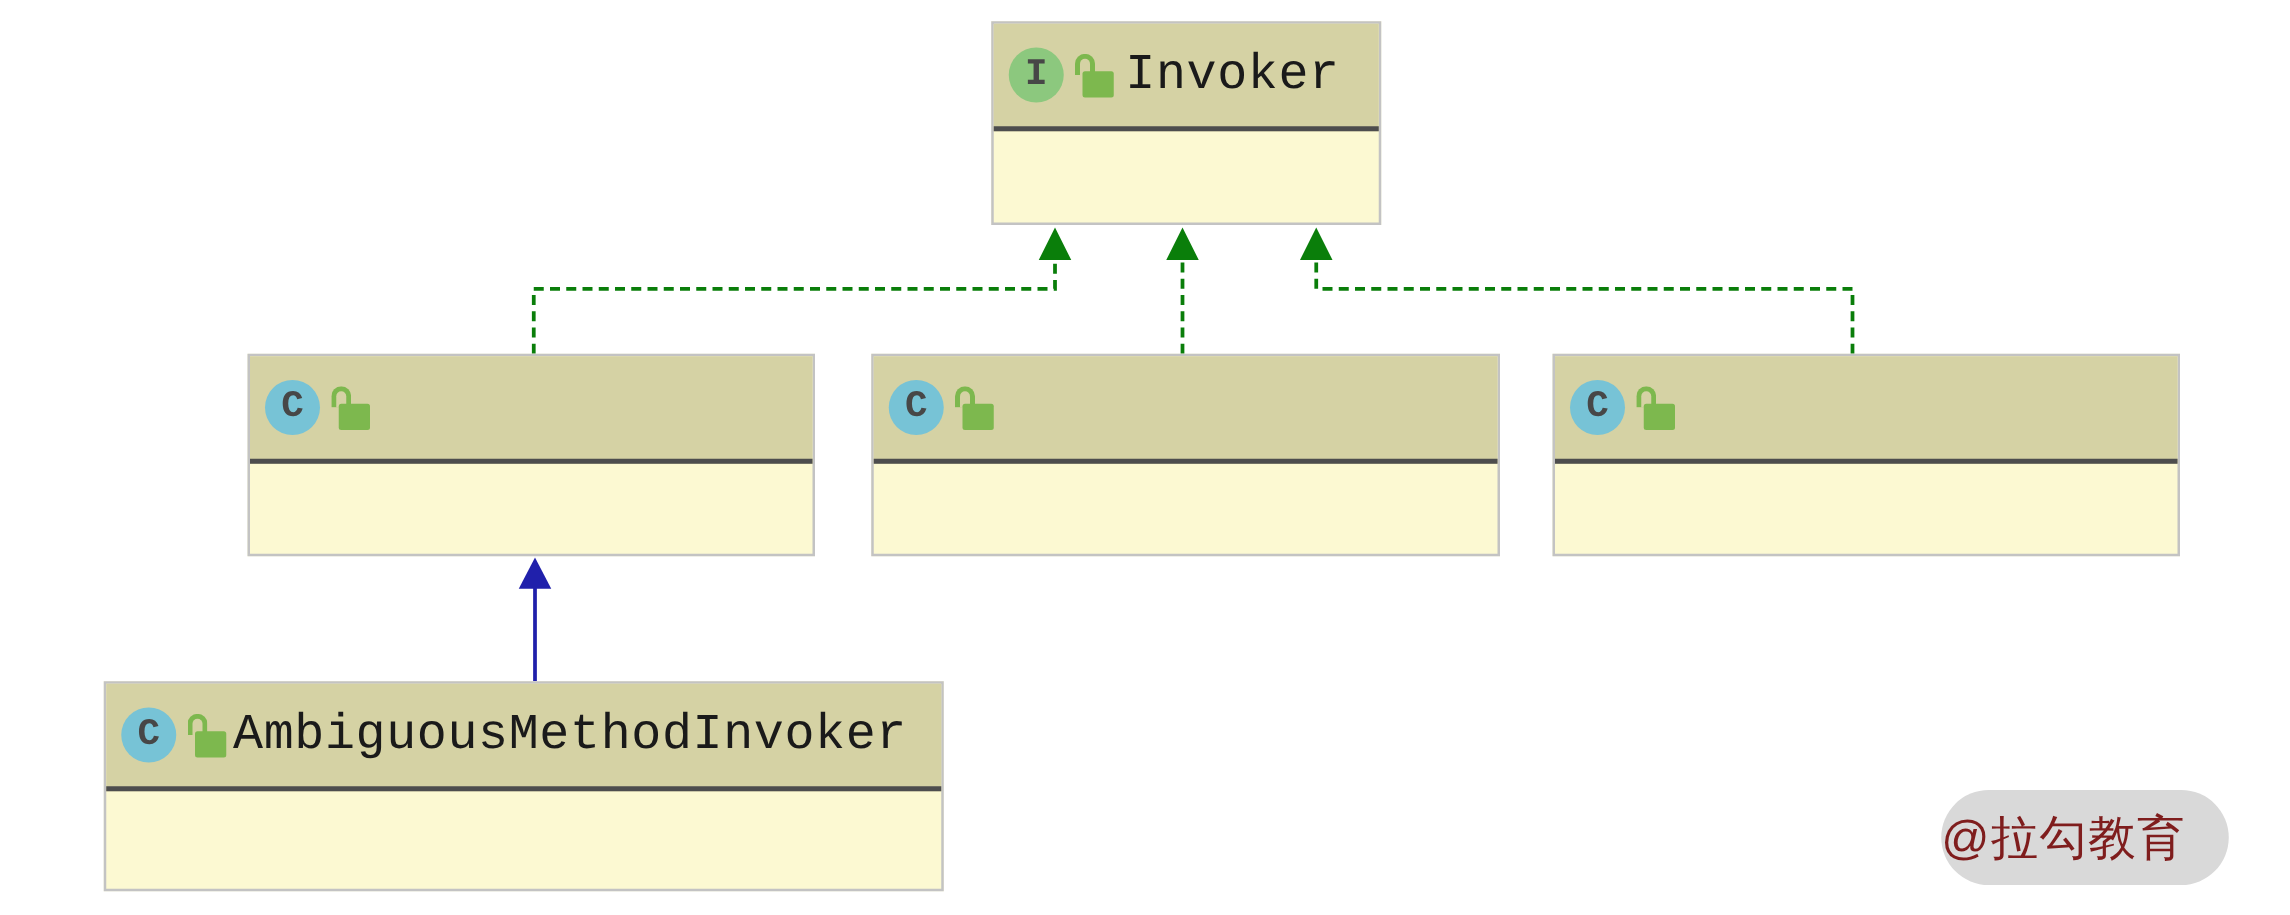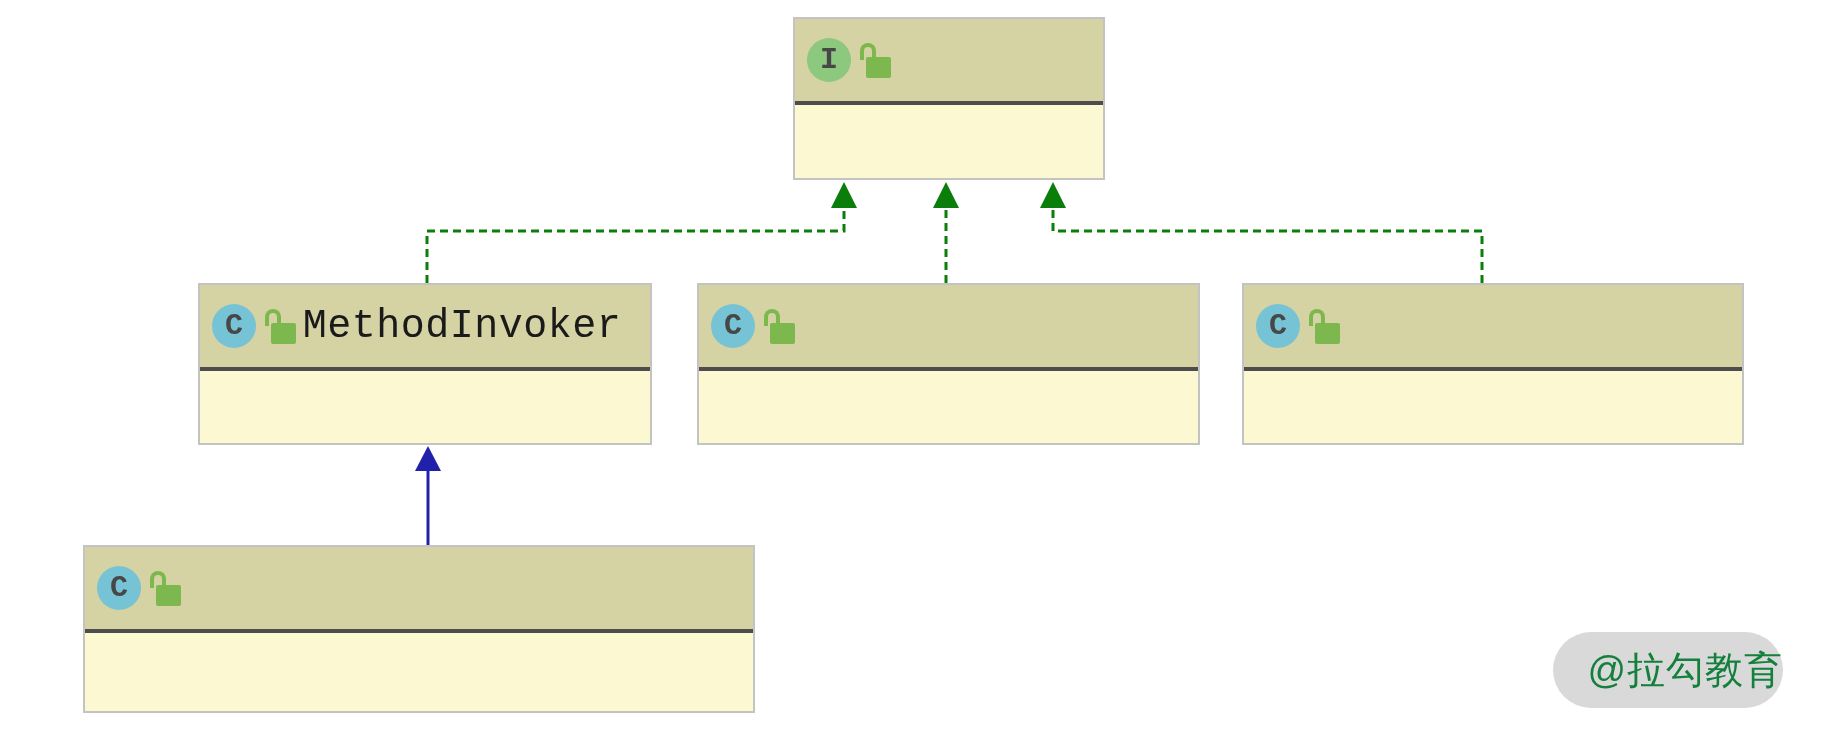--- a/index.html
+++ b/index.html
@@ -70,22 +70,22 @@
   }
   
   .n-invoker   {left:793px; top:17px;  width:312px; height:163px;}
   .n-method    {left:198px; top:283px; width:454px; height:162px;}
   .n-getfield  {left:697px; top:283px; width:503px; height:162px;}
   .n-setfield  {left:1242px;top:283px; width:502px; height:162px;}
   .n-ambiguous {left:83px;  top:545px; width:672px; height:168px;}
   .watermark{
     position:absolute;left:1553px;top:632px;width:230px;height:76px;
     background:var(--wm-bg);border-radius:38px;
-    display:flex;align-items:center;justify-content:flex-end;
-    color:#15803d;font-size:38px;letter-spacing:1px;
+    display:flex;align-items:center;justify-content:flex-start;
+    color:#7f1d1d;font-size:38px;letter-spacing:1px;
     font-family:"Liberation Sans","DejaVu Sans",sans-serif;
   }
 </style>
 </head>
 <body>
 
 <div class="canvas">
 
   <svg class="edges" viewBox="0 0 1832 732">
     <g class="edge-implements">
@@ -108,34 +108,34 @@
 
   <div class="node n-invoker">
     <div class="node-header">
       <span class="badge badge-interface">
           <span>I</span>
         </span>
       <span class="lock">
           <span class="lock-shackle"></span>
           <span class="lock-body"></span>
         </span>
+      <span class="node-title">Invoker</span>
     </div>
     <div class="node-body"></div>
   </div>
 
   <div class="node n-method">
     <div class="node-header">
       <span class="badge badge-class">
           <span>C</span>
         </span>
       <span class="lock">
           <span class="lock-shackle"></span>
           <span class="lock-body"></span>
         </span>
-      <span class="node-title">MethodInvoker</span>
     </div>
     <div class="node-body"></div>
   </div>
 
   <div class="node n-getfield">
     <div class="node-header">
       <span class="badge badge-class">
           <span>C</span>
         </span>
       <span class="lock">
@@ -161,20 +161,21 @@
 
   <div class="node n-ambiguous">
     <div class="node-header">
       <span class="badge badge-class">
           <span>C</span>
         </span>
       <span class="lock">
           <span class="lock-shackle"></span>
           <span class="lock-body"></span>
         </span>
+      <span class="node-title">AmbiguousMethodInvoker</span>
     </div>
     <div class="node-body"></div>
   </div>
 
   <div class="watermark">
     <span>@拉勾教育</span>
   </div>
 
 </div>
 

